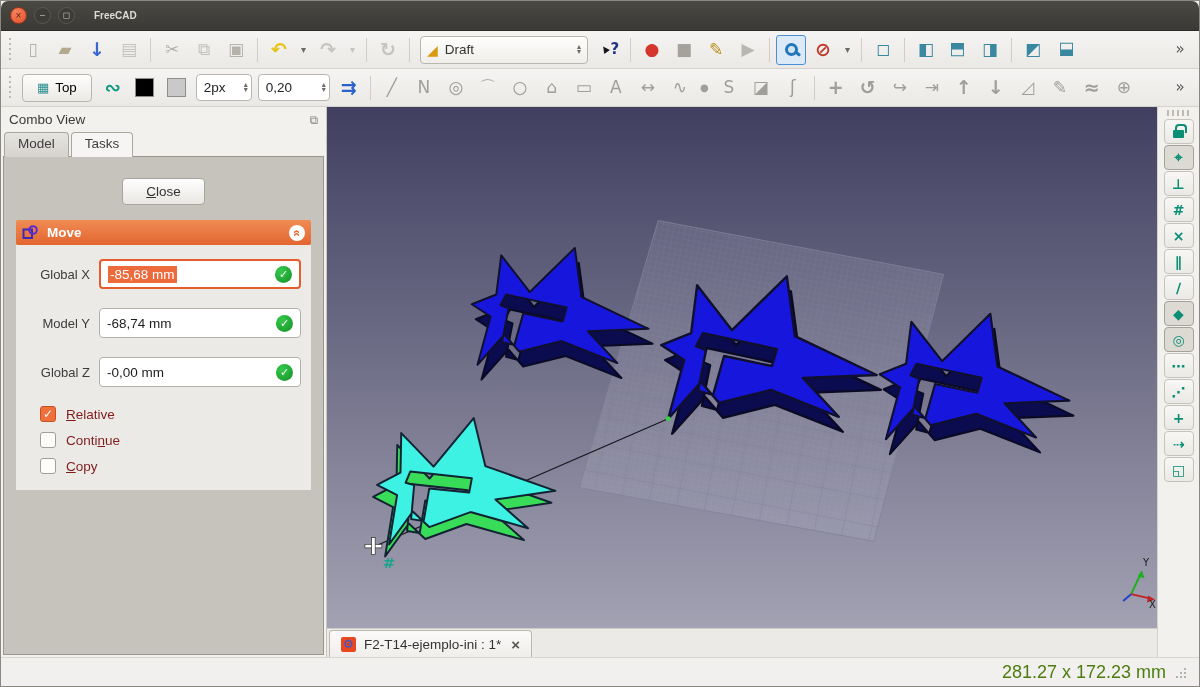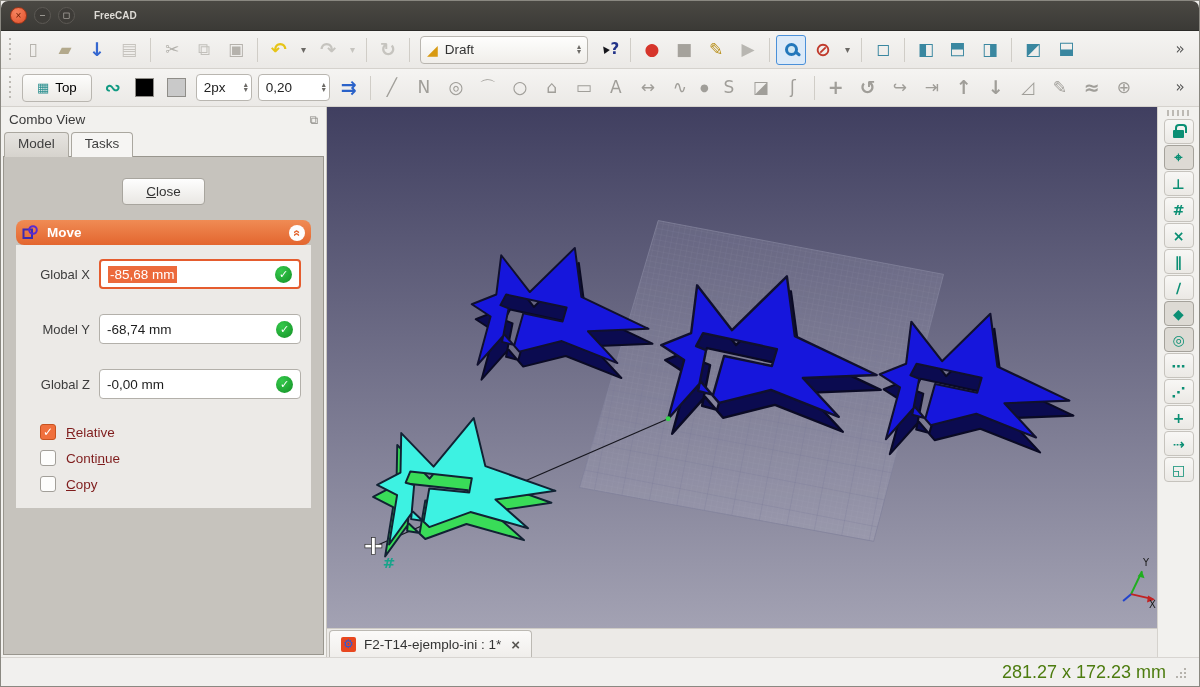--- a/index.html
+++ b/index.html
@@ -66,27 +66,27 @@
   .float-icon{color:#8a8883;font-size:12px;}
   .dock-tabs{height:25px;display:flex;padding-left:3px;position:relative;z-index:2;}
   .dtab{padding:3px 13px 2px;border:1px solid #aaa79f;border-bottom:none;margin-right:2px;
     border-radius:4px 4px 0 0;background:linear-gradient(#e6e4e0,#d6d3cd);color:#3f3f3f;font-size:13.5px;}
   .dtab.active{background:#f6f5f3;position:relative;top:0;}
   .dock-content{flex:1;margin:0 2px 2px 2px;border:1px solid #99968e;background:#c6c3bd;
     margin-top:-1px;display:flex;flex-direction:column;overflow:hidden;}
   .close-btn{margin:21px auto 15px;padding:5px 23px;border:1px solid #a8a59e;border-radius:4px;
     background:linear-gradient(#fefefe,#e9e7e3);font-size:13.5px;color:#333;}
   .task-box{margin:0 12px;}
-  .task-header{height:25px;background:linear-gradient(#f08b54,#e3662f);border-radius:8px;
+  .task-header{height:25px;background:linear-gradient(#f08b54,#e3662f);border-radius:2px;
     display:flex;align-items:center;gap:8px;padding:0 6px;color:#fff;font-weight:bold;font-size:13.5px;}
   .collapse-btn{margin-left:auto;width:16px;height:16px;border-radius:50%;background:#fdfdfd;
     color:#e3662f;display:flex;align-items:center;justify-content:center;}
   .collapse-btn span{display:inline-block;transform:rotate(90deg);font-weight:bold;font-size:12px;line-height:1;}
   .task-form{background:#eceae7;padding:14px 10px 16px;}
-  .field-row{display:flex;align-items:center;margin-bottom:25px;}
+  .field-row{display:flex;align-items:center;margin-bottom:19px;}
   .field-label{width:64px;text-align:right;margin-right:9px;color:#3c3c3c;font-size:13px;}
   .field{flex:1;height:30px;border:1px solid #b3b0aa;border-radius:4px;background:#fff;
     display:flex;align-items:center;padding:0 7px;text-align:right;}
   .field-row.focused .field{border:2px solid #e55c2e;}
   .field-value{font-size:13.5px;color:#1d1d1d;}
   .field-row.focused .field-value{background:#ec6a3c;color:#fff;padding:1px 2px;}
   .check-badge{margin-left:auto;width:17px;height:17px;border-radius:50%;
     background:radial-gradient(circle at 35% 30%,#34c94b,#149026);color:#fff;
     font-size:11px;font-weight:bold;display:flex;align-items:center;justify-content:center;}
   .cb-row{display:flex;align-items:center;margin:10px 0 0 14px;}

